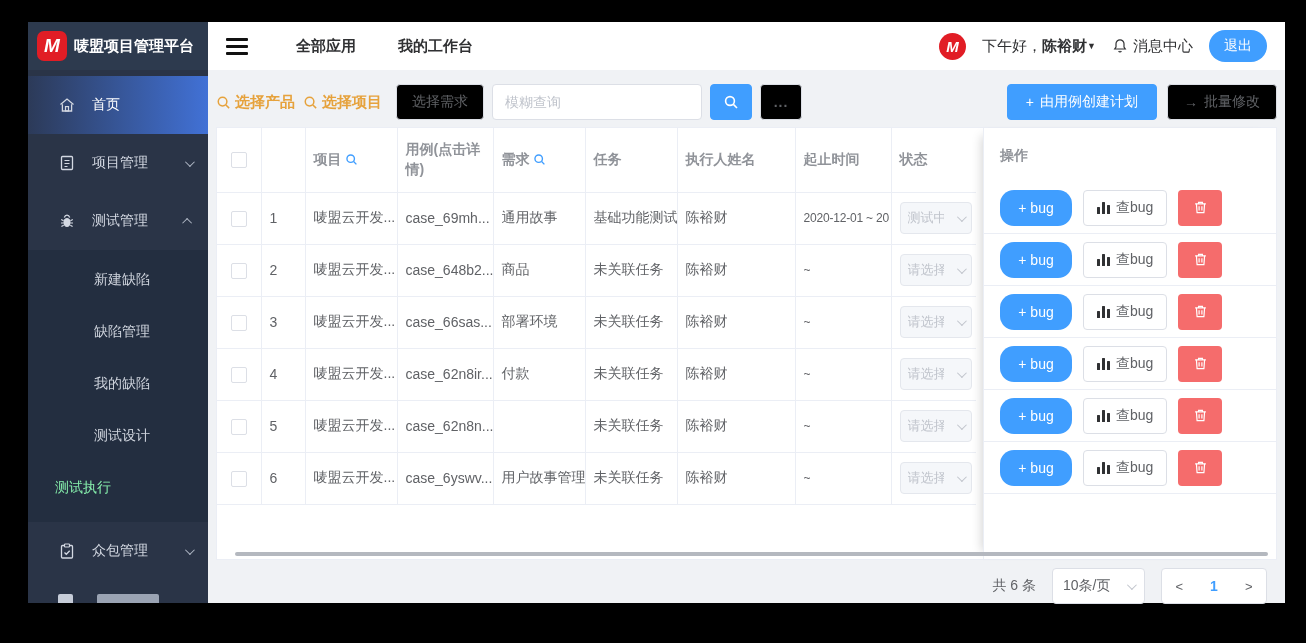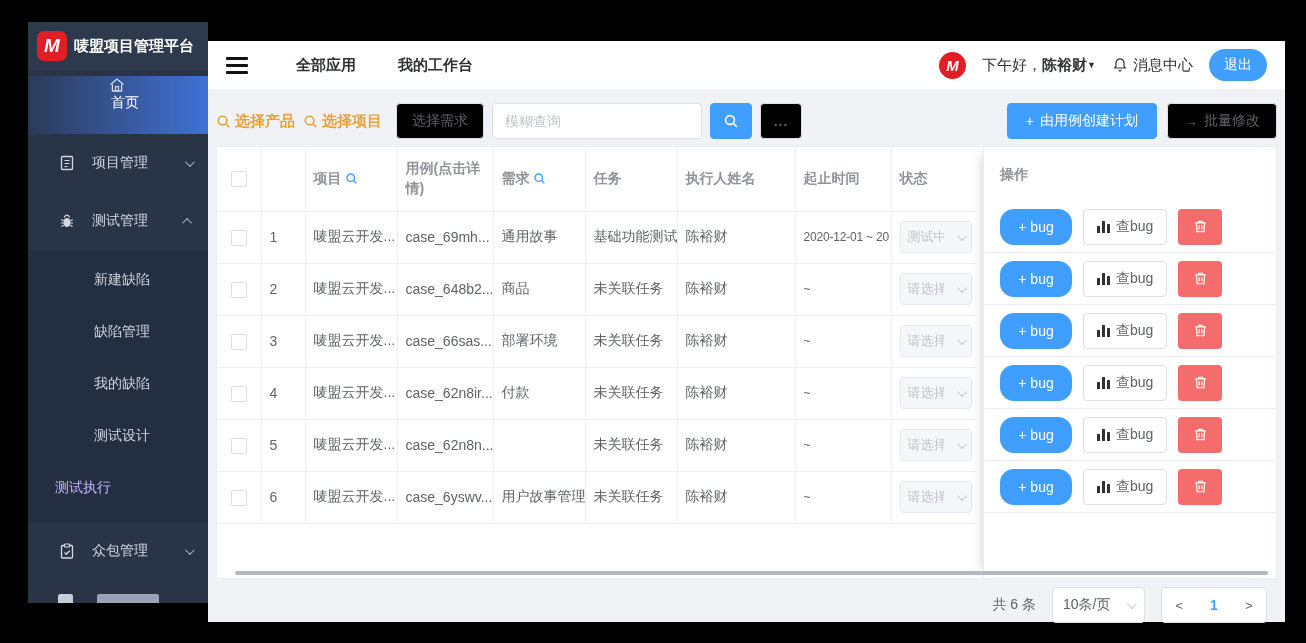--- a/index.html
+++ b/index.html
@@ -7,34 +7,34 @@
   .frame { position:relative; width:1306px; height:643px; background:#000; overflow:hidden; }
 
   
   .sidebar { position:absolute; left:28px; top:22px; width:180px; height:581px; background:#2a3447; overflow:hidden; }
   .side-logo { height:48px; display:flex; align-items:center; padding-left:9px; background:#2d3a4e; }
   .logo-badge { width:30px; height:30px; border-radius:7px; background:#e11d25; color:#fff; display:flex; align-items:center; justify-content:center; font-weight:bold; font-style:italic; font-size:19px; }
   .side-title { color:#fff; font-size:15px; font-weight:bold; margin-left:7px; white-space:nowrap; }
   .side-nav { padding-top:6px; }
   .side-item { height:58px; display:flex; align-items:center; padding:0 16px 0 30px; color:#d3d8e2; font-size:14px; cursor:pointer; }
   .side-item .ico { width:18px; height:18px; margin-right:16px; flex:none; color:#d3d8e2; }
-  .side-item.home { background:linear-gradient(90deg,#2c3a58 0%,#4171d6 100%); color:#fff;flex-direction:column; }
+  .side-item.home { background:linear-gradient(90deg,#2c3a58 0%,#4171d6 100%); color:#fff; }
   .chev { width:7px; height:7px; border-right:1.5px solid #aeb6c4; border-bottom:1.5px solid #aeb6c4; display:inline-block; }
   .chev.down { transform:rotate(45deg) translateY(-2px); }
   .chev.up { transform:rotate(-135deg) translateY(-2px); }
   .side-item .chev { margin-left:auto; }
   .submenu { background:#232e40; padding:4px 0 8px 0; }
   .sub-item { height:52px; display:flex; align-items:center; padding-left:66px; color:#cfd4dd; font-size:14px; cursor:pointer; }
-  .sub-item.active { color:#c4b5fd;padding-left:27px; }
+  .sub-item.active { color:#86efac;padding-left:27px; }
   .side-partial { position:absolute; bottom:0; left:30px; height:9px; overflow:hidden; display:flex; gap:24px; }
   .side-partial .pico { width:15px; height:16px; background:#c6ccd8; border-radius:2px; }
   .side-partial .ptxt { width:62px; height:16px; background:#9aa3b3; border-radius:2px; }
 
   
-  .main { position:absolute; left:208px; top:22px; width:1077px; height:581px; background:#f0f2f5;margin-top:19px; }
+  .main { position:absolute; left:208px; top:22px; width:1077px; height:581px; background:#f0f2f5; }
   .topbar { height:48px; background:#fff; display:flex; align-items:center; padding:0 18px; }
   .burger { width:22px; display:flex; flex-direction:column; gap:4px; cursor:pointer; margin-right:48px; }
   .burger span { display:block; height:3px; background:#111; border-radius:1px; }
   .top-tab { font-size:15px; color:#303133; font-weight:bold; margin-right:42px; cursor:pointer; }
   .top-right { margin-left:auto; display:flex; align-items:center; gap:16px; }
   .avatar { width:27px; height:27px; border-radius:50%; background:#e11d25; color:#fff; display:flex; align-items:center; justify-content:center; font-weight:bold; font-style:italic; font-size:15px; }
   .greet { font-size:15px; color:#303133; display:flex; align-items:center; gap:0; }
   .greet b { font-weight:bold; }
   .caret-down { font-size:9px; color:#303133; }
   .msg { display:flex; align-items:center; gap:5px; font-size:15px; color:#303133; cursor:pointer; }

